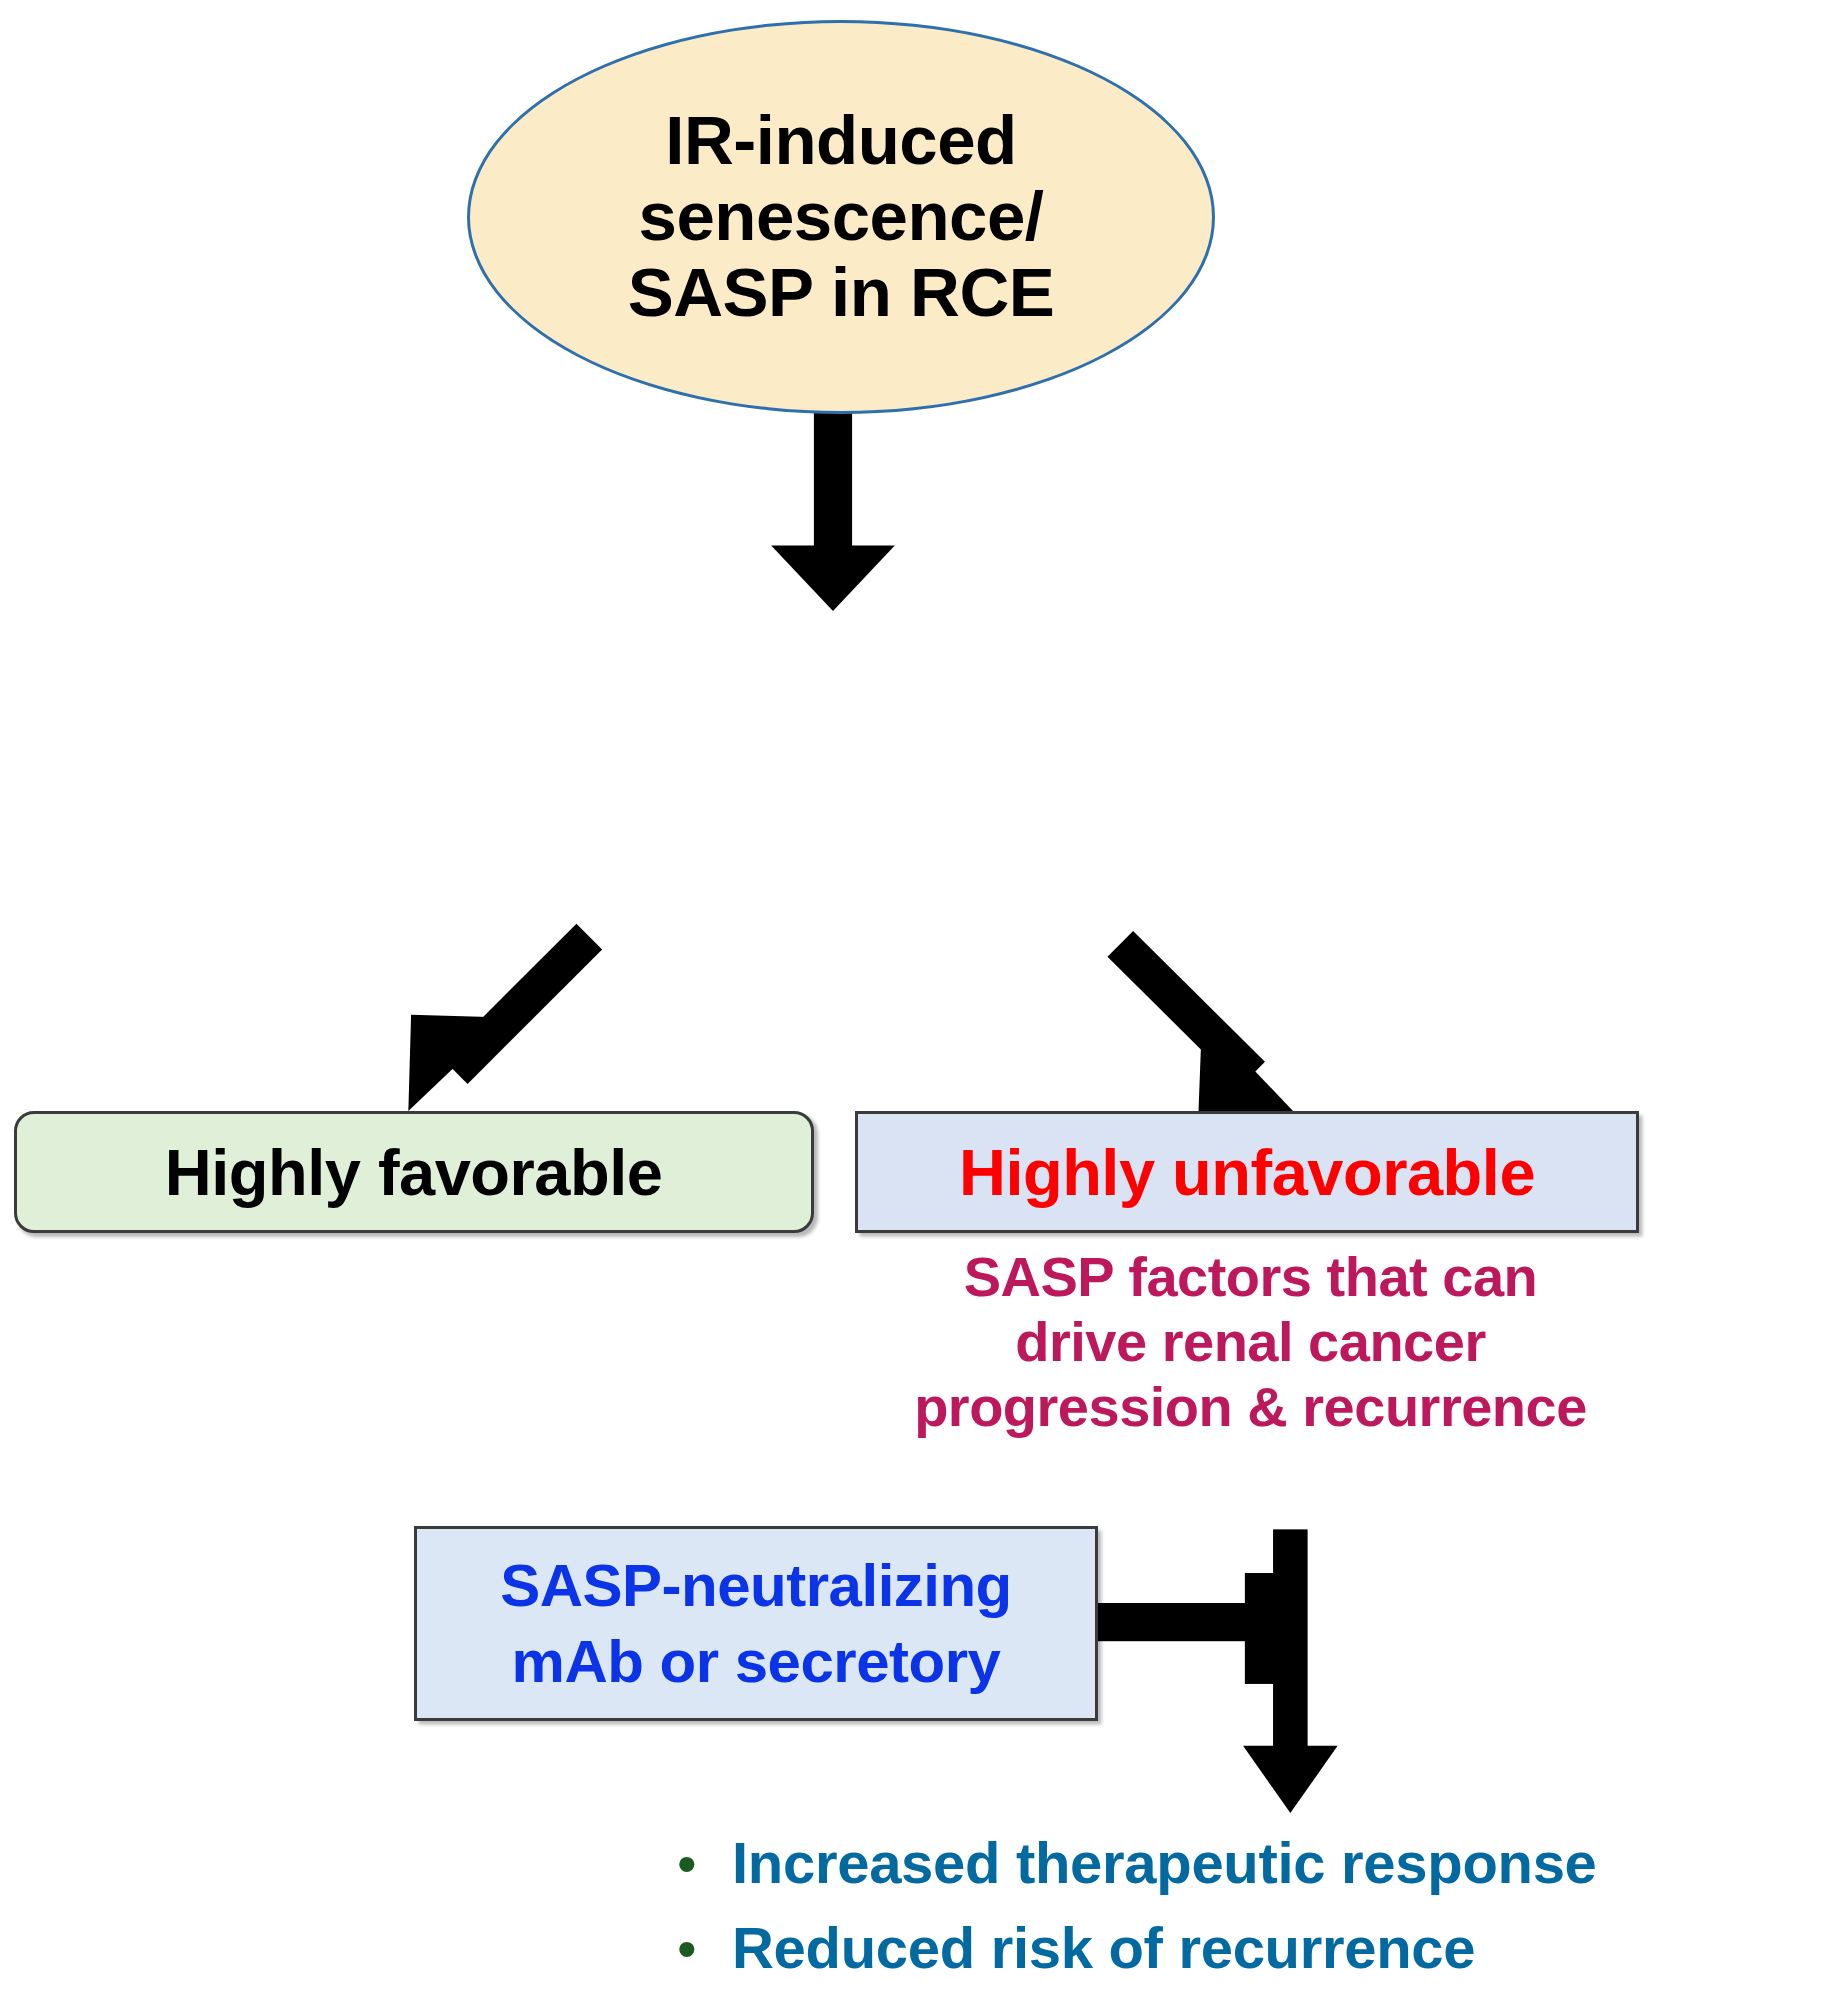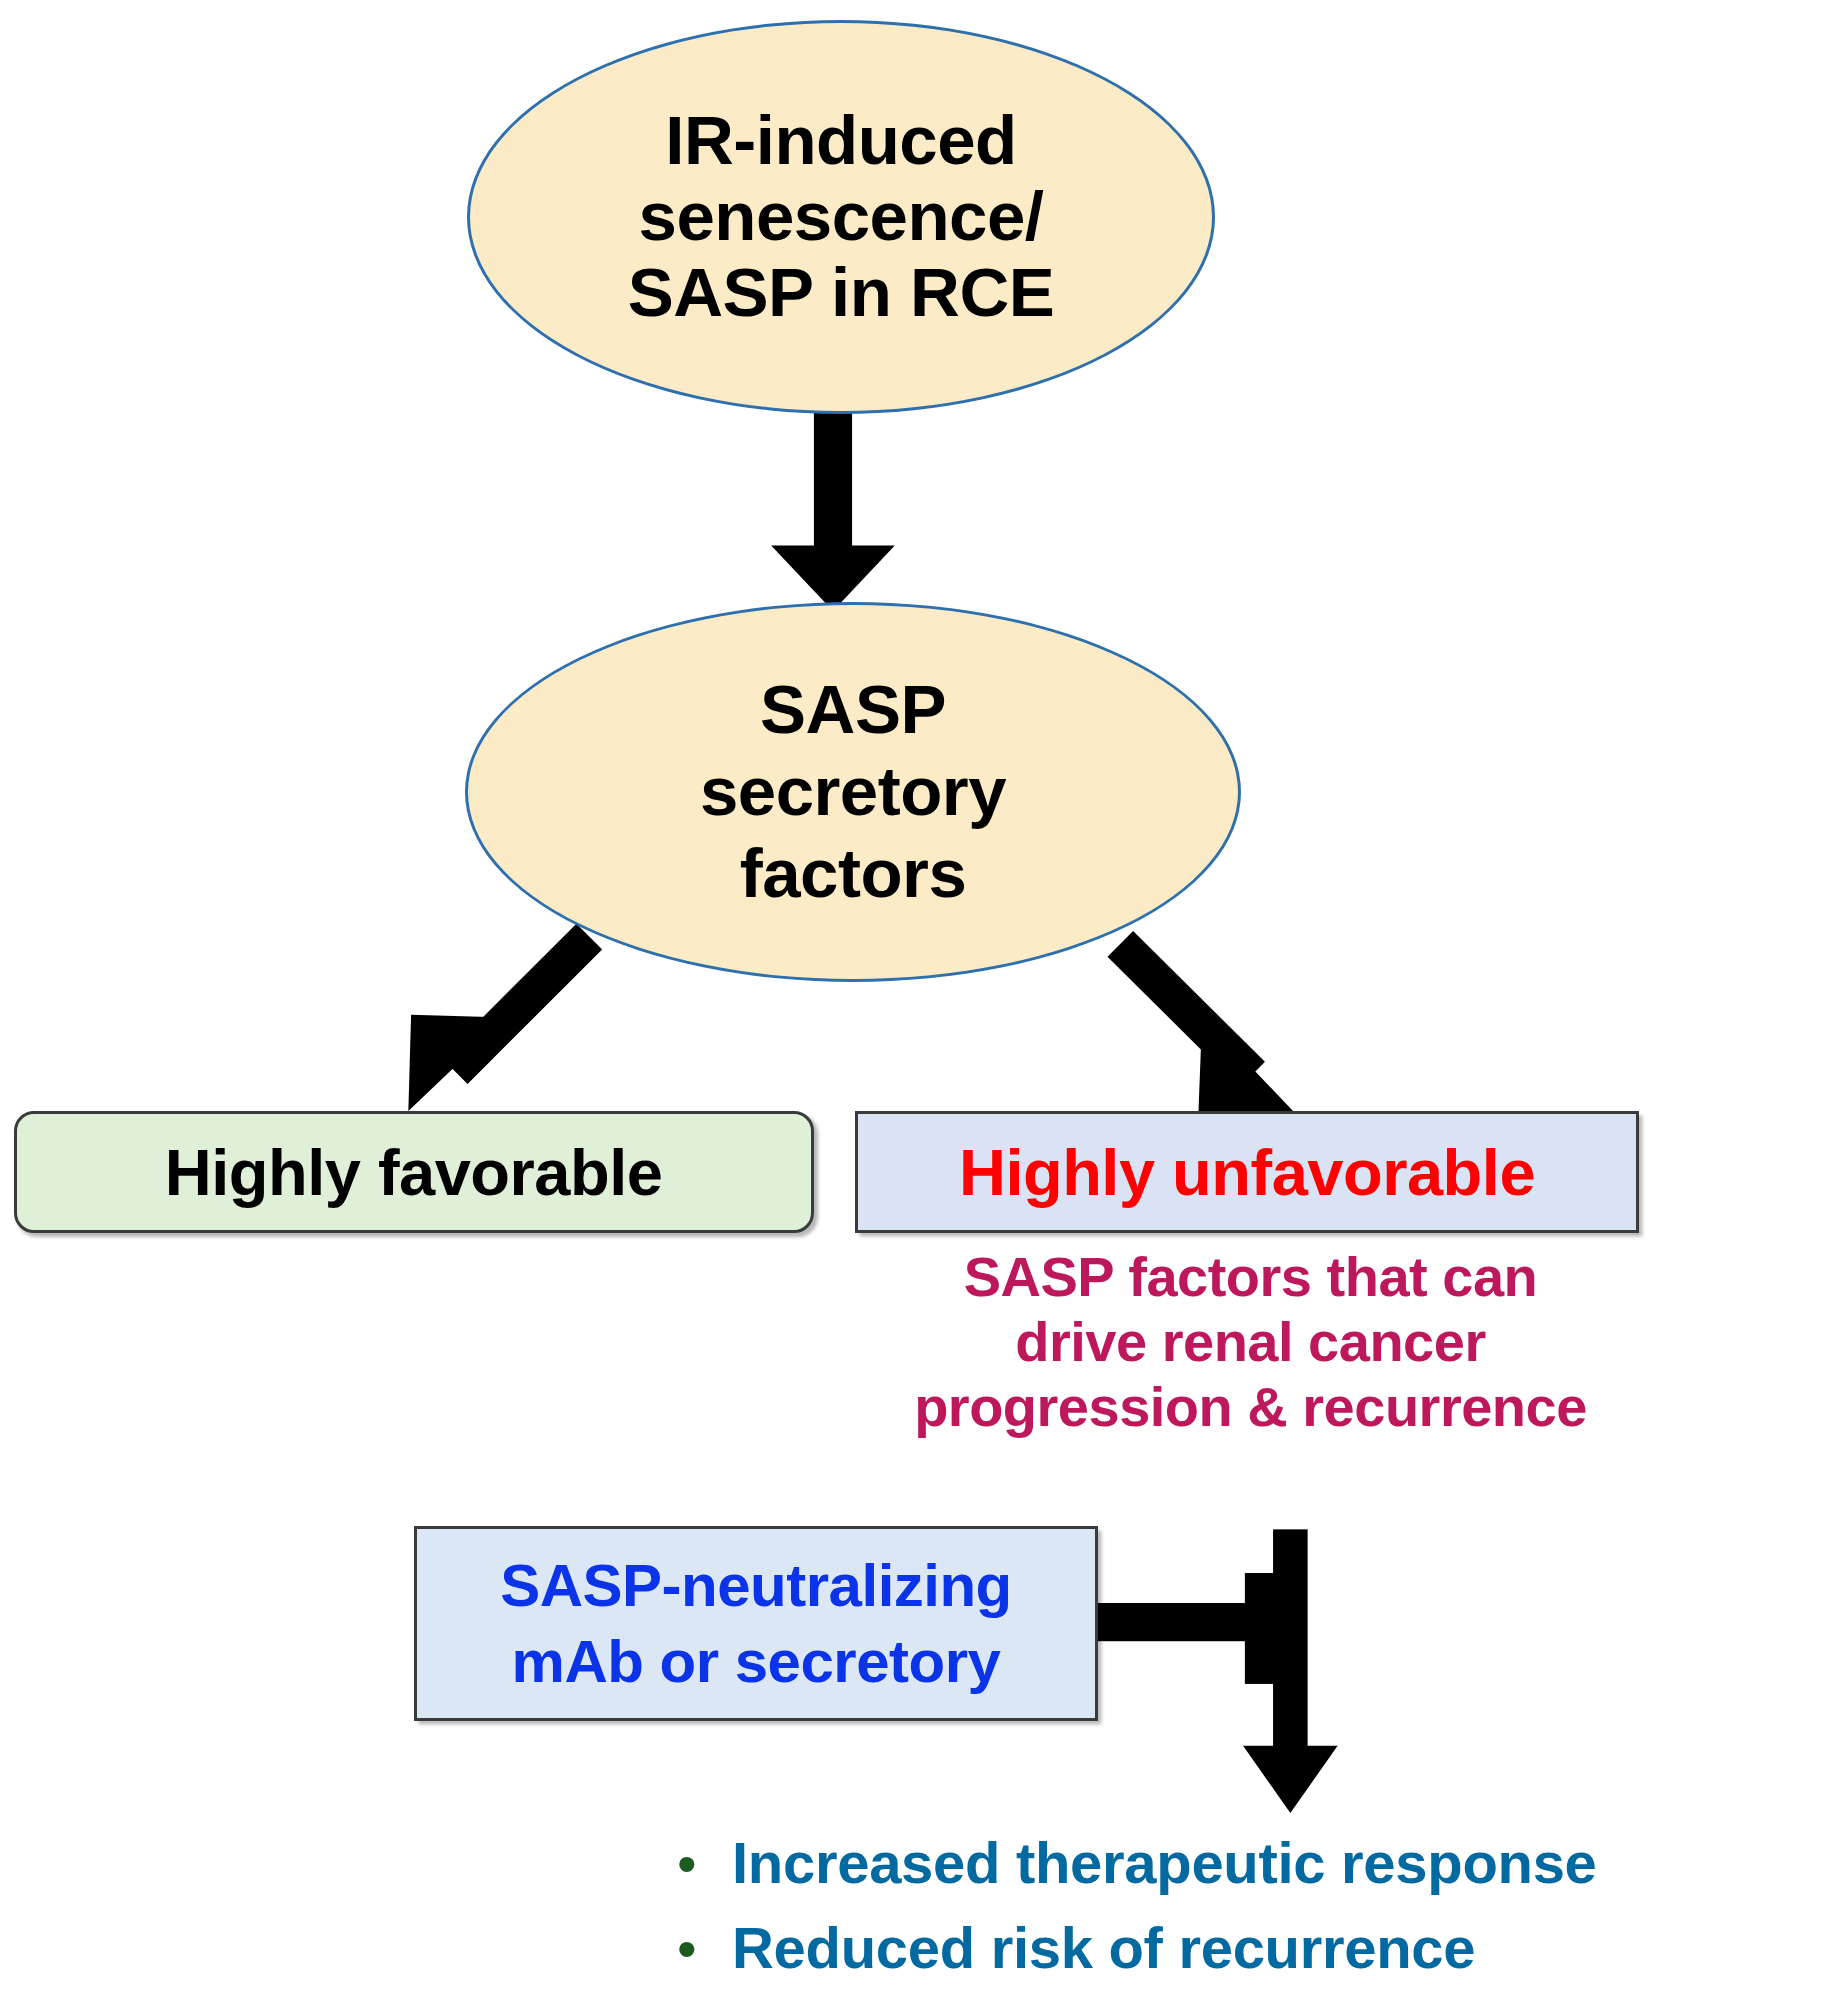--- a/index.html
+++ b/index.html
@@ -114,27 +114,20 @@
   </svg>
 
   <div class="abs ellipse" id="ellipse-top">
     <div class="etext">
       <div>IR-induced</div>
       <div>senescence/</div>
       <div>SASP in RCE</div>
     </div>
   </div>
 
-  <div class="abs ellipse" id="ellipse-mid">
-    <div class="etext">
-      <div>SASP</div>
-      <div>secretory</div>
-      <div>factors</div>
-    </div>
-  </div>
 
   <div class="abs rectbox" id="box-favorable">
     <span class="btext">Highly favorable</span>
   </div>
 
   <div class="abs rectbox" id="box-unfavorable">
     <span class="btext">Highly unfavorable</span>
   </div>
 
   <div class="abs" id="caption-red">

